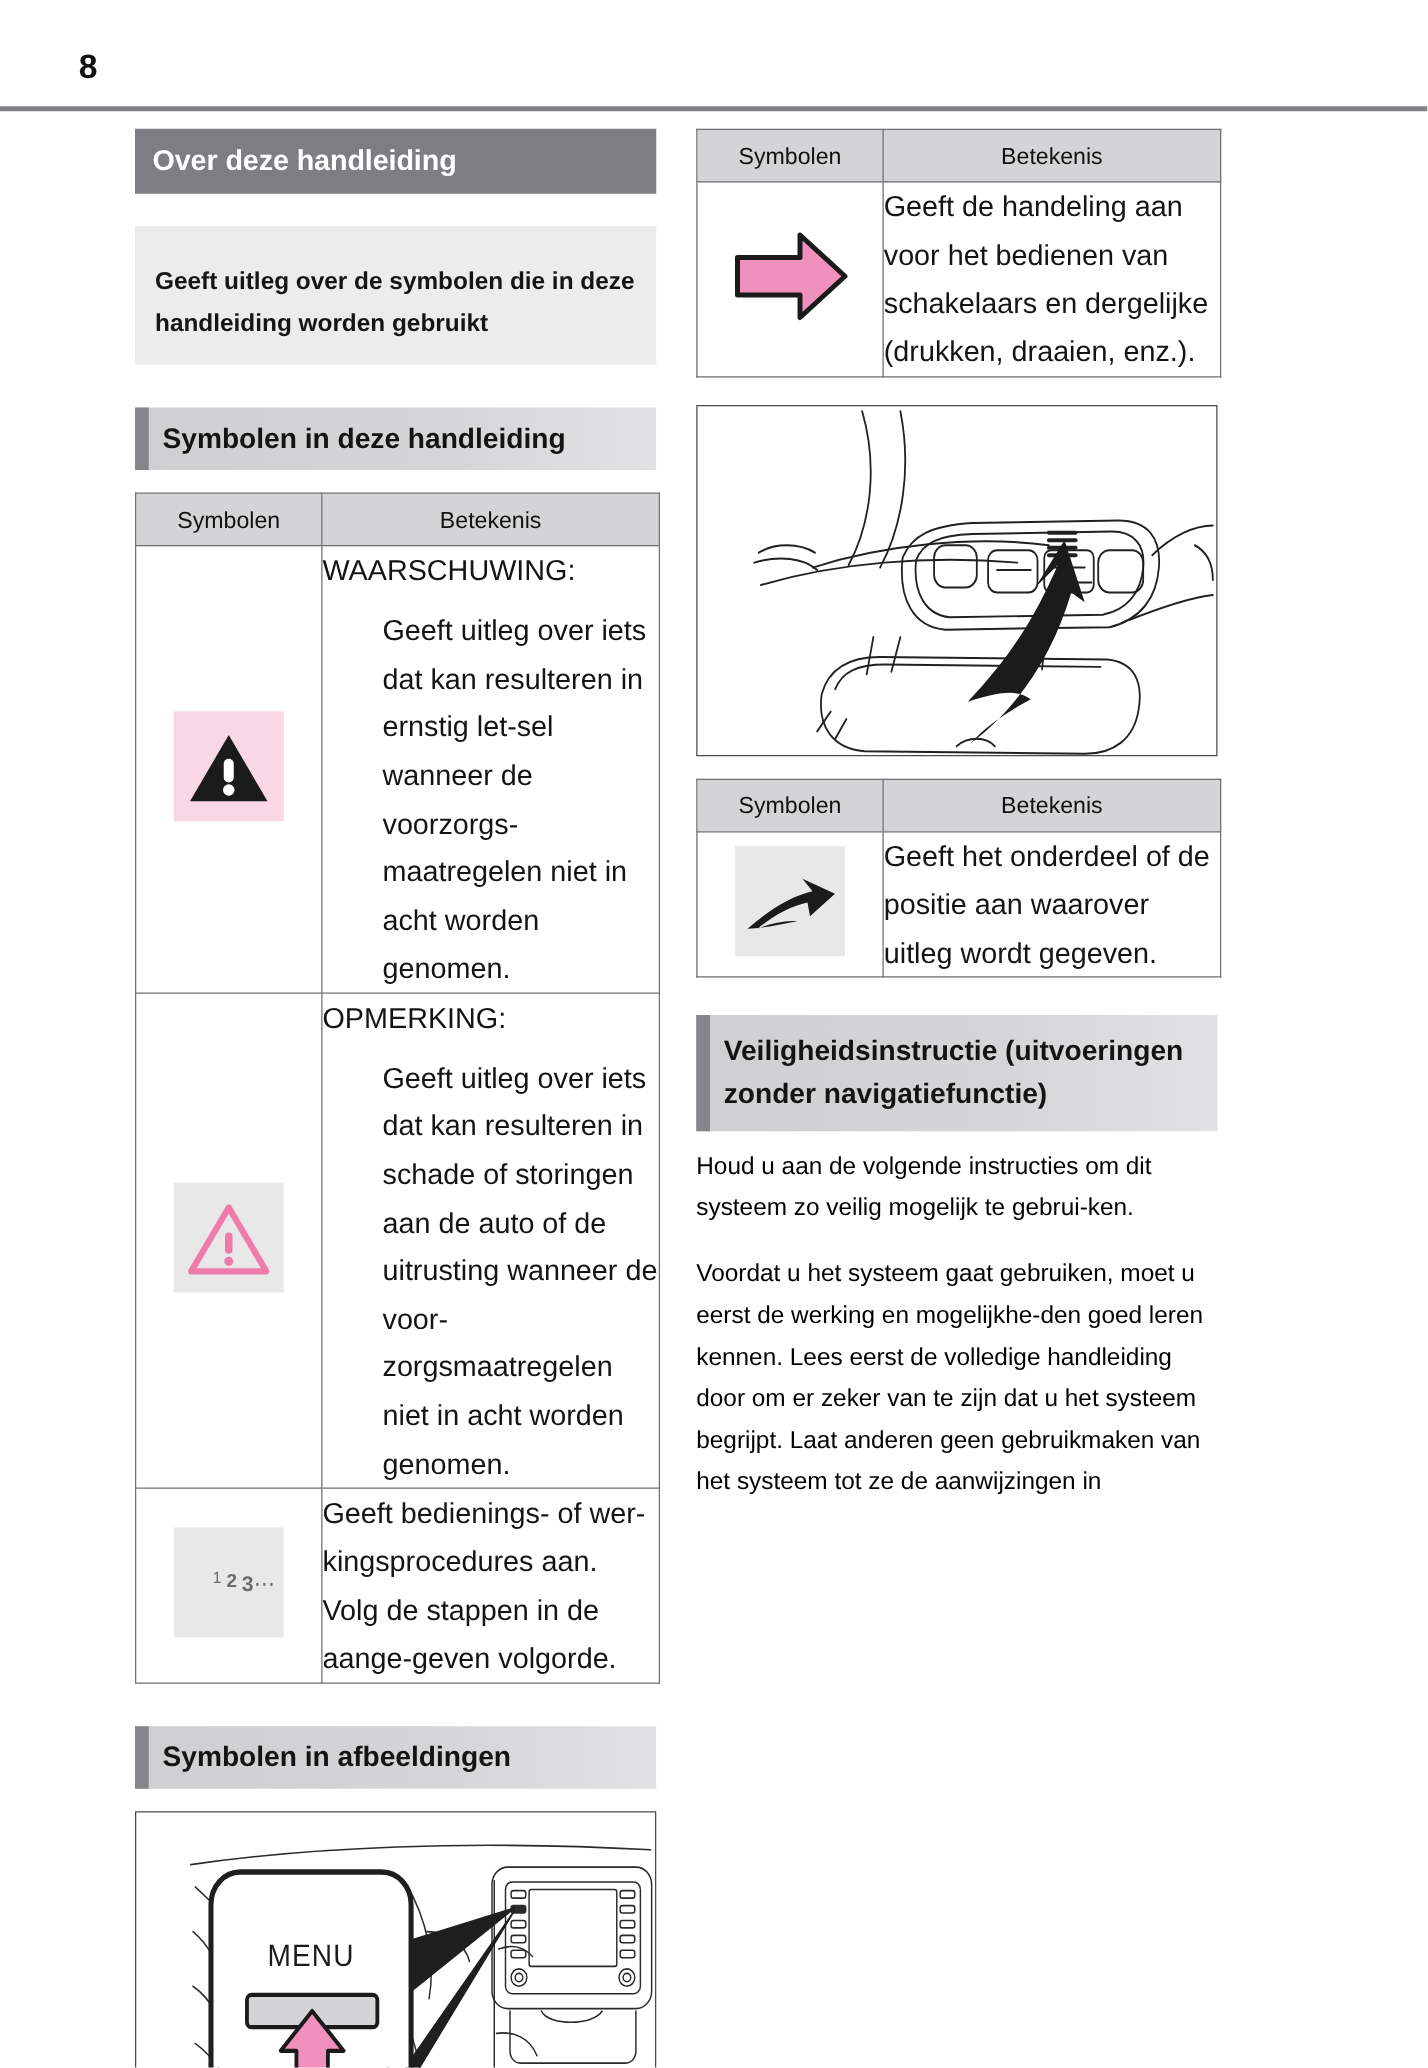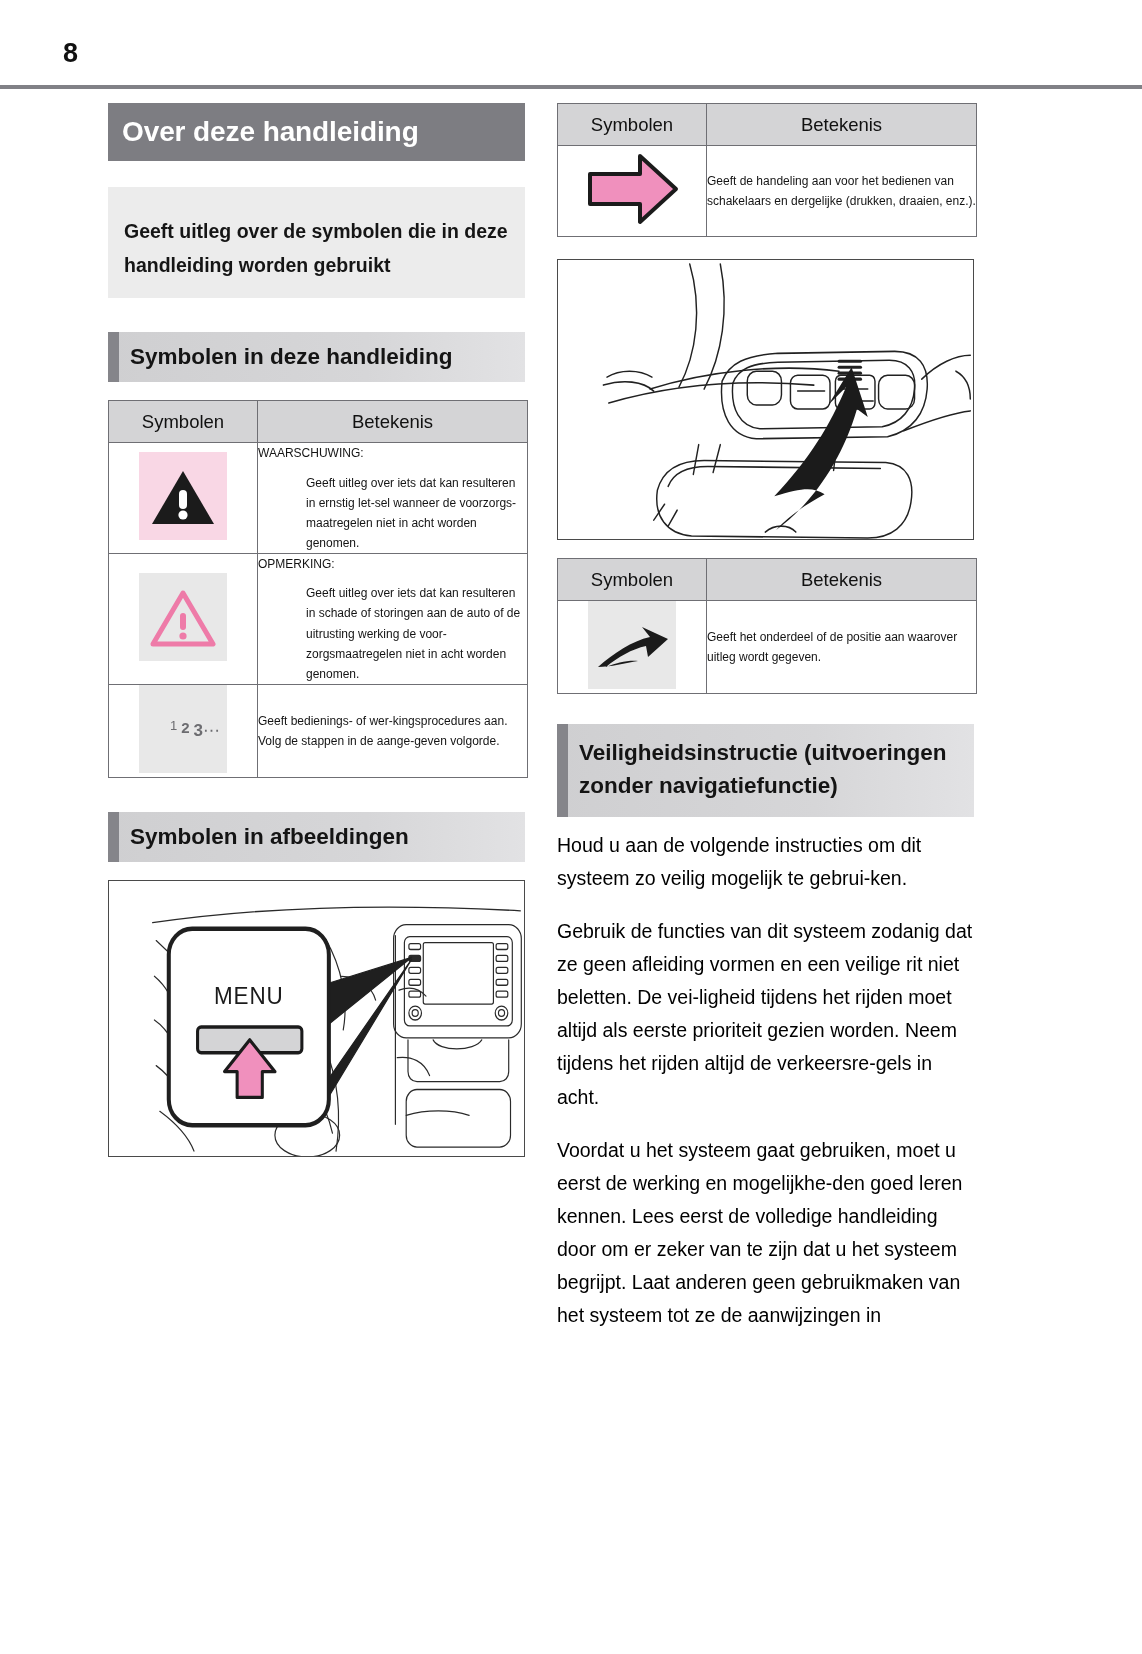--- a/index.html
+++ b/index.html
@@ -52,21 +52,21 @@
     position: absolute;
     left: 557px;
     top: 0;
     width: 417px;
   }
 
   
   .bar-title {
     background: #7d7d82;
     color: #ffffff;
-    font-size: 28px;
+    font-size: 23px;
     font-weight: bold;
     padding: 12px 0 13px 14px;
     line-height: 1.18;
     letter-spacing: -0.1px;
     box-sizing: border-box;
   }
 
   .intro-box {
     background: #ececec;
     font-size: 19.5px;
@@ -123,21 +123,21 @@
     text-align: center;
   }
   .col-sym { width: 148px; }
   .col-mean { width: 269px; }
 
   td.symcell {
     text-align: center;
     padding: 12px 0;
   }
   td.meancell {
-    font-size: 12px;
+    font-size: 23px;
     line-height: 1.68;
     padding: 9px 10px 11px 12px;
     color: #141414;
   }
   td.meancell p { margin: 0; }
   td.meancell p + p { margin-top: 9px; margin-left: 48px; }
 
   
   .glyph-box {
     display: inline-block;
@@ -249,21 +249,21 @@
             <span class="glyph-box gray">
               <svg viewBox="0 0 88 88" width="88" height="88" aria-hidden="true">
                 <polygon points="44,20 74,71 14,71" fill="none" stroke="#ee7ba8" stroke-width="5" stroke-linejoin="round"></polygon>
                 <rect x="41" y="40" width="6" height="17" rx="3" fill="#ee7ba8"></rect>
                 <circle cx="44" cy="63" r="3.6" fill="#ee7ba8"></circle>
               </svg>
             </span>
           </td>
           <td class="meancell">
             <p>OPMERKING:</p>
-            <p>Geeft uitleg over iets dat kan resulteren in schade of storingen aan de auto of de uitrusting werking de voor-zorgsmaatregelen niet in acht worden genomen.</p>
+            <p>Geeft uitleg over iets dat kan resulteren in schade of storingen aan de auto of de uitrusting wanneer de voor-zorgsmaatregelen niet in acht worden genomen.</p>
           </td>
         </tr>
         <tr>
           <td class="symcell">
             <span class="steps-glyph">
               <span class="steps-text"><span class="s1">1</span> <span class="s2">2</span> <span class="s3">3</span><span class="sd">⋯</span></span>
             </span>
           </td>
           <td class="meancell">
             <p>Geeft bedienings- of wer-kingsprocedures aan. Volg de stappen in de aange-geven volgorde.</p>
@@ -449,18 +449,17 @@
     </table>
 
     <div class="spacer-30"></div>
 
     <div class="sub-head multiline">Veiligheidsinstructie (uitvoeringen zonder navigatiefunctie)</div>
 
     <div class="spacer-12"></div>
 
     <div class="body-text">
       <p>Houd u aan de volgende instructies om dit systeem zo veilig mogelijk te gebrui-ken.</p>
-      <p>Gebruik de functies van dit systeem zodanig dat ze geen afleiding vormen en een veilige rit niet beletten. De vei-ligheid tijdens het rijden moet altijd als eerste prioriteit gezien worden. Neem tijdens het rijden altijd de verkeersre-gels in acht.</p>
       <p>Voordat u het systeem gaat gebruiken, moet u eerst de werking en mogelijkhe-den goed leren kennen. Lees eerst de volledige handleiding door om er zeker van te zijn dat u het systeem begrijpt. Laat anderen geen gebruikmaken van het systeem tot ze de aanwijzingen in</p>
     </div>
 
   </div>
 </div>
 
 </body></html>

